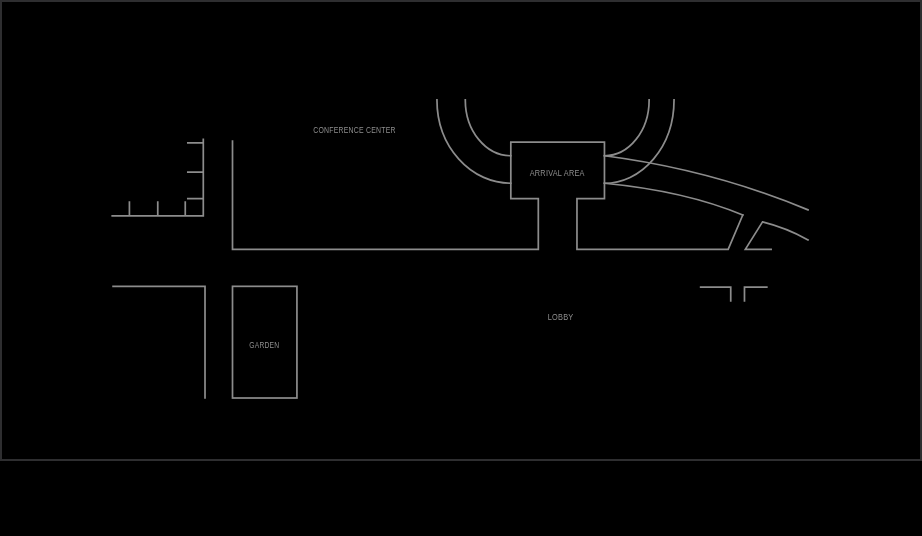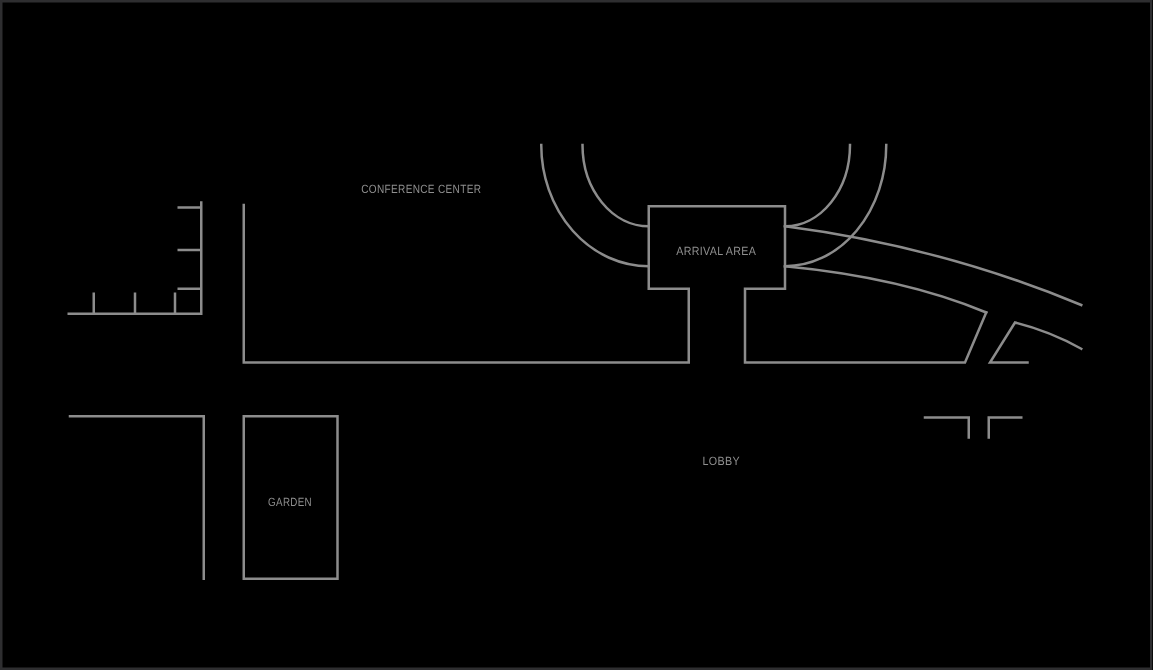--- a/index.html
+++ b/index.html
@@ -3,21 +3,21 @@
 <meta charset="utf-8">
 <style>
   html, body {
     margin: 0;
     padding: 0;
     background: var(--background, #000000);
   }
   .screen {
     position: relative;
     width: 922px;
-    height: 536px;
+    height: 461px;
     box-sizing: border-box;
     background: var(--background, #000000);
     border: 2px solid var(--border, #2e2e30);
     overflow: hidden;
   }
   .screen svg {
     position: absolute;
     inset: 0;
     width: 100%;
     height: 100%;

